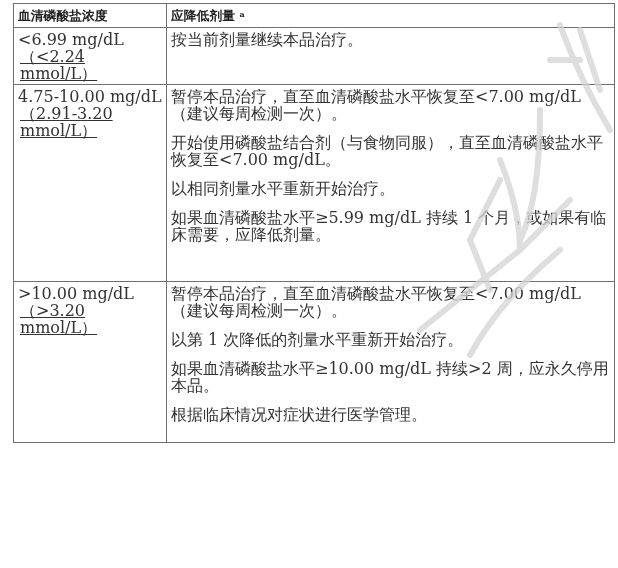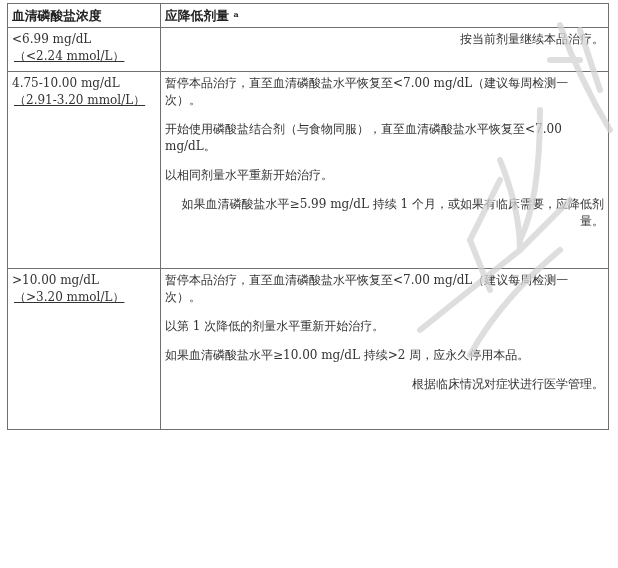--- a/index.html
+++ b/index.html
@@ -1,28 +1,28 @@
 <!DOCTYPE html>
 <html><head>
 <meta charset="utf-8">
 <style>
   html, body { margin: 0; padding: 0; background: #ffffff; }
   body { width: 618px; height: 568px; position: relative; overflow: hidden;
          font-family: "DejaVu Serif", "Liberation Serif", serif; color: #333; }
-  table.dose { position: absolute; left: 7px; top: 3px; width: 601px;
+  table.dose { position: absolute; left: 13px; top: 3px; width: 601px;
                border-collapse: collapse; table-layout: fixed; }
   table.dose td, table.dose th { border: 1.3px solid #6f6f6f; vertical-align: top;
-               text-align: left; padding: 3px 4px 2px 4px; font-size: 12px; line-height: 17px; }
+               text-align: left; padding: 3px 4px 2px 4px; font-size: 16px; line-height: 17px; }
   table.dose th { font-weight: bold; font-size: 12.8px; height: 18px; color: #222; }
   col.c1 { width: 153px; }
   col.c2 { width: 448px; }
   .conc-line { display: block; }
   .conc-line.sub { padding-left: 2px; text-decoration: underline; }
   .para { display: block; margin: 0 0 12px 0; }
-  .para:last-child { margin-bottom: 2px; text-align: right; }
+  .para:last-child { margin-bottom: 2px; }
   sup { font-size: 8px; vertical-align: top; position: relative; top: -1px; }
   .r1 td { height: 38px; }
   .r2 td { height: 129px; }
   .r3 td { height: 191px; }
   .r4 td { height: 155px; }
   .watermark { position: absolute; left: 0; top: 0; width: 618px; height: 568px; pointer-events: none; }
 </style>
 </head>
 <body>
 

